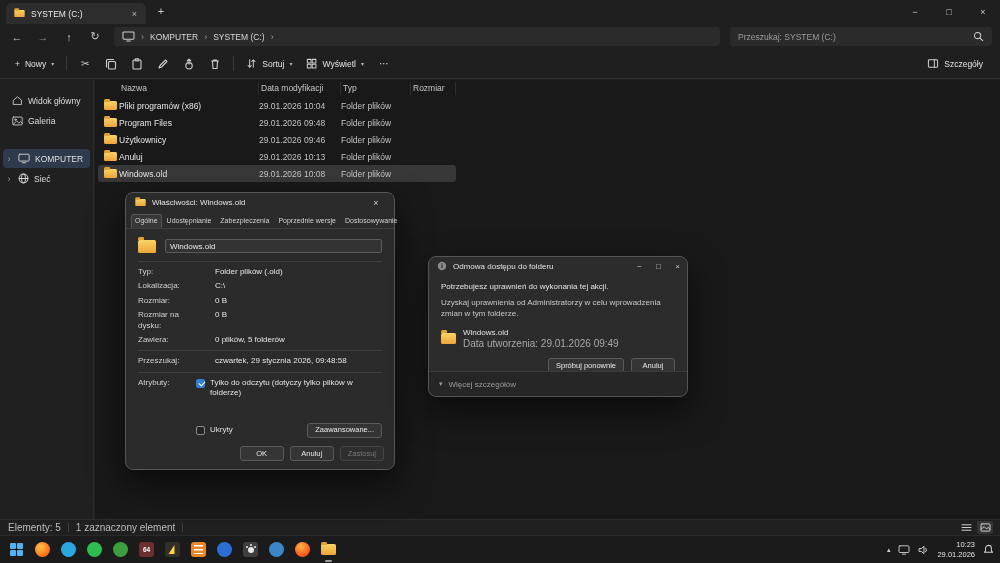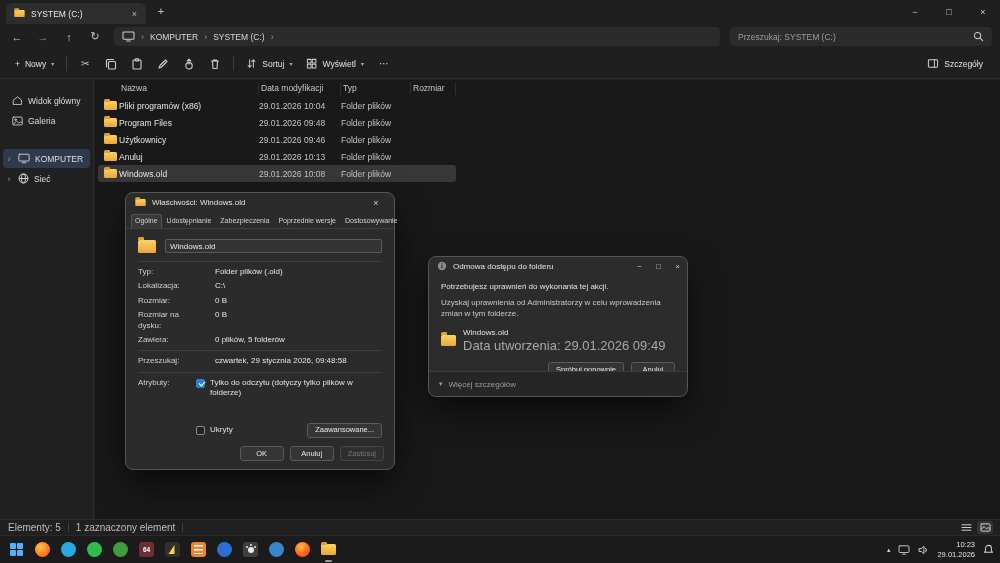--- a/index.html
+++ b/index.html
@@ -116,21 +116,21 @@
 
   .errdlg { left:428px; top:256px; width:260px; height:141px; z-index:6; background:#2c2c2c; }
   .err-title { height:18px; display:flex; align-items:center; gap:6px; padding-left:8px; }
   .err-controls { margin-left:auto; display:flex; }
   .err-wc { width:19px; height:18px; display:flex; align-items:center; justify-content:center;
     color:#c8c8c8; font-size:8px; }
   .err-body { padding:7px 12px 0; }
   .err-msg1 { margin-bottom:7px; }
   .err-msg2 { color:#c9c9c9; line-height:1.35; margin-bottom:8px; }
   .err-folder { display:flex; gap:7px; align-items:center; margin-bottom:9px; }
-  .err-fdate { color:#a8a8a8; font-size:13px; margin-top:1px; }
+  .err-fdate { color:#a8a8a8; font-size:10px; margin-top:1px; }
   .err-buttons { display:flex; justify-content:flex-end; gap:7px; }
   .err-footer { position:absolute; bottom:0; left:0; right:0; height:25px; background:#262626;
     border-top:1px solid #3a3a3a; border-radius:0 0 8px 8px; display:flex; align-items:center;
     gap:6px; padding-left:10px; color:#9c9c9c; }
   .err-footer .chev { font-size:7px; }
 
   
   .taskbar { position:absolute; left:0; right:0; bottom:0; height:28px; background:#1b1b1b;
     border-top:1px solid #2a2a2a; display:flex; align-items:center; }
   .apps { display:flex; align-items:center; gap:9px; margin-left:8px; }

